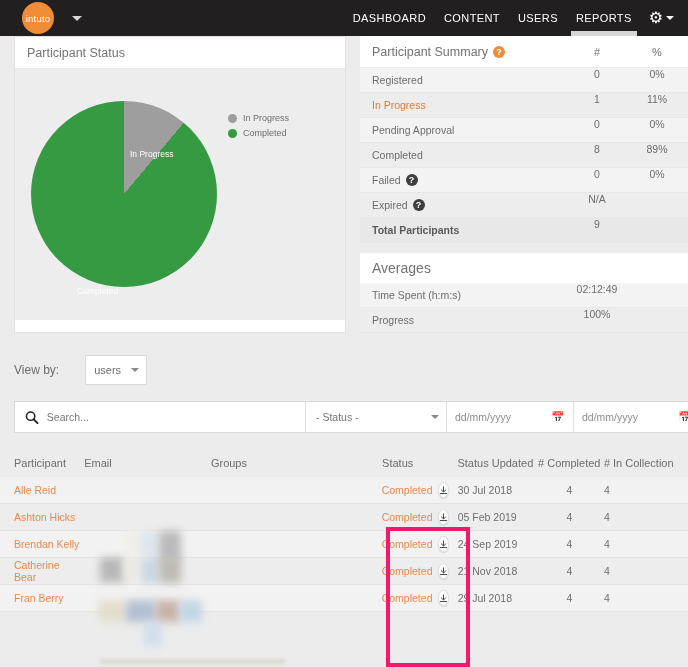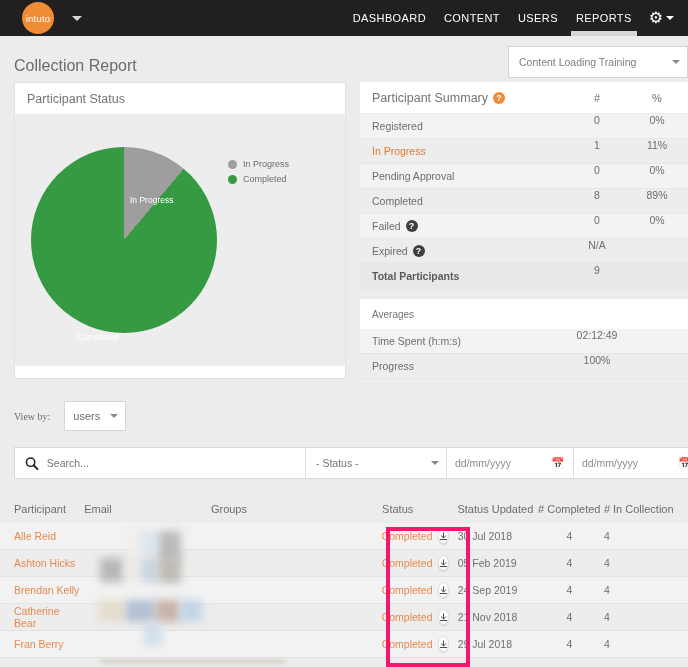--- a/index.html
+++ b/index.html
@@ -127,29 +127,29 @@
   .sum-row.alt { background: #ededed; }
   .sum-row .lbl { font-size: 10.5px; color: #6d6d6d; display:flex; align-items:center; }
   .sum-row .lbl.orange { color: #e07b2f; }
   .sum-row .v1 { width: 58px; text-align: center; font-size: 10.5px; color: #6d6d6d; margin-left: auto; }
   .sum-row .v2 { width: 62px; text-align: center; font-size: 10.5px; color: #6d6d6d; }
   .sum-row.total { background: #e8e8e8; }
   .sum-row.total .lbl { color: #5b5b5b; font-weight: bold; font-size: 10.5px; }
 
   .avg-panel { margin-top: 10px; }
   .avg-head { height: 30px; display: flex; align-items: center; padding-left: 12px; background: #fff; }
-  .avg-head .h-title { font-size: 10px; color: #737373; }
+  .avg-head .h-title { font-size: 14px; color: #737373; }
 
   
   .viewby-row {
     display: flex; align-items: center;
     margin-top: 20px; padding-left: 14px; height: 34px;
     position: relative;
   }
-  .viewby-label { font-size: 10px; color: #6d6d6d; margin-right: 14px; font-family: Liberation Serif, serif; }
+  .viewby-label { font-size: 12px; color: #6d6d6d; margin-right: 26px; }
   .viewby-select {
     width: 62px; height: 30px; background: #fff; border: 1px solid #d8d8d8;
     display: flex; align-items: center; padding: 0 8px;
     font-size: 11px; color: #6d6d6d; position: relative; cursor: pointer;
   }
   .export-wrap { position: absolute; right: 0; display: flex; gap: 5px; }
   .btn {
     height: 25px; background: #fff; border: 1px solid #cfcfcf;
     font-size: 10.5px; color: #6d6d6d; padding: 0 10px;
     display: flex; align-items: center; cursor: pointer;
@@ -230,27 +230,20 @@
     <div class="nav-item active">REPORTS</div>
     <div class="gear-wrap">
       <span class="gear">⚙</span>
       <span class="gear-caret"></span>
     </div>
   </div>
 </div>
 
 <div class="page">
 
-  <div class="page-head">
-    <h1 class="page-title">Collection Report</h1>
-    <div class="collection-select">
-      <span>Content Loading Training</span>
-      <span class="sel-caret"></span>
-    </div>
-  </div>
 
   <div class="panels">
 
     <div class="panel pie-panel">
       <div class="panel-head">
         <span class="panel-head-title">Participant Status</span>
       </div>
       <div class="pie-body">
         <div class="pie"></div>
         <div class="pie-lbl inprog">In Progress</div>

